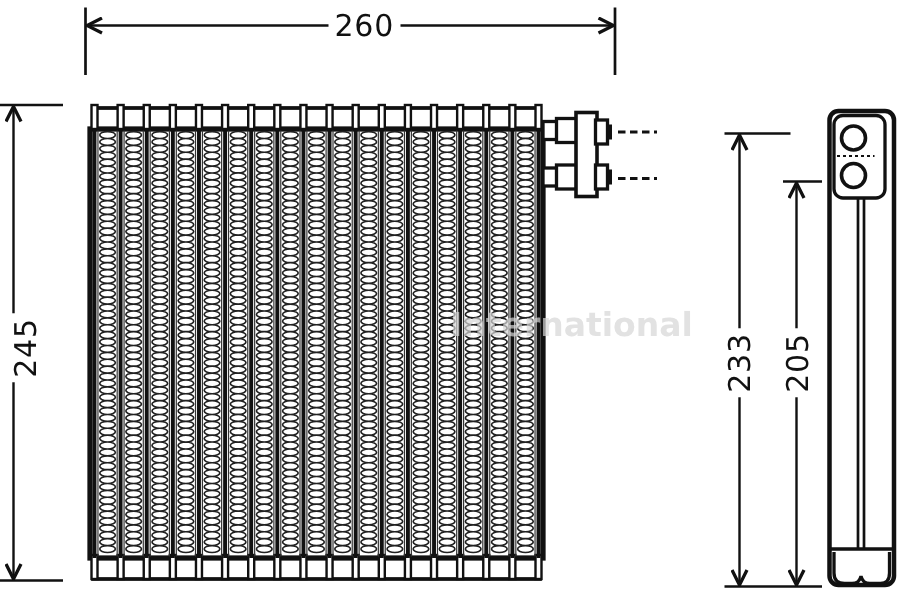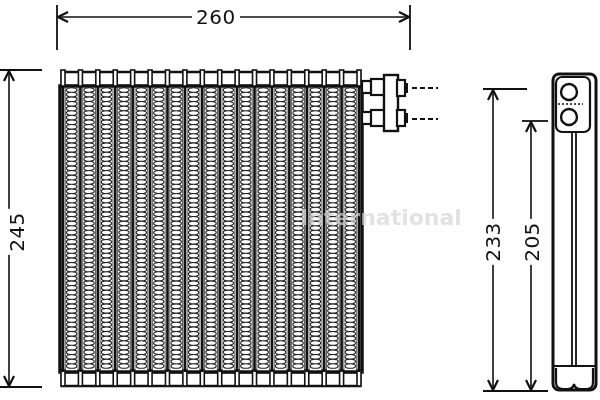--- a/index.html
+++ b/index.html
@@ -1,19 +1,19 @@
 <!DOCTYPE html>
 <html><head>
   <meta charset="utf-8">
   <style>
     html, body { margin: 0; padding: 0; background: #ffffff; }
     body { width: 600px; height: 400px; position: relative; overflow: hidden; font-family: "Liberation Sans", sans-serif; }
     .stage { position: absolute; left: 0; top: 0; width: 600px; height: 400px; }
     .dim-label { position: absolute; background: #fff; color: #111; font-family: "DejaVu Sans", sans-serif; font-size: 20px; line-height: 20px; letter-spacing: 0.5px; }
-    .dim-top { left: 192px; top: 7px; padding: 0 4px; }
+    .dim-top { left: 219px; top: 7px; padding: 0 4px; }
     .dim-vert { transform: rotate(-90deg); transform-origin: center center; padding: 0 3px; }
     .dim-245 { left: -6px; top: 222px; }
     .dim-233 { left: 470px; top: 232px; }
     .dim-205 { left: 509px; top: 232px; }
     .watermark { position: absolute; left: 300px; top: 206px; color: #d6d6d6; font-family: "DejaVu Sans", sans-serif; font-weight: bold; font-size: 22px; line-height: 24px; opacity: 0.7; white-space: nowrap; text-align: right; }
     .watermark span { display: block; }
     .wm2 { padding-left: 58px; }
   </style>
 </head>
 <body>

